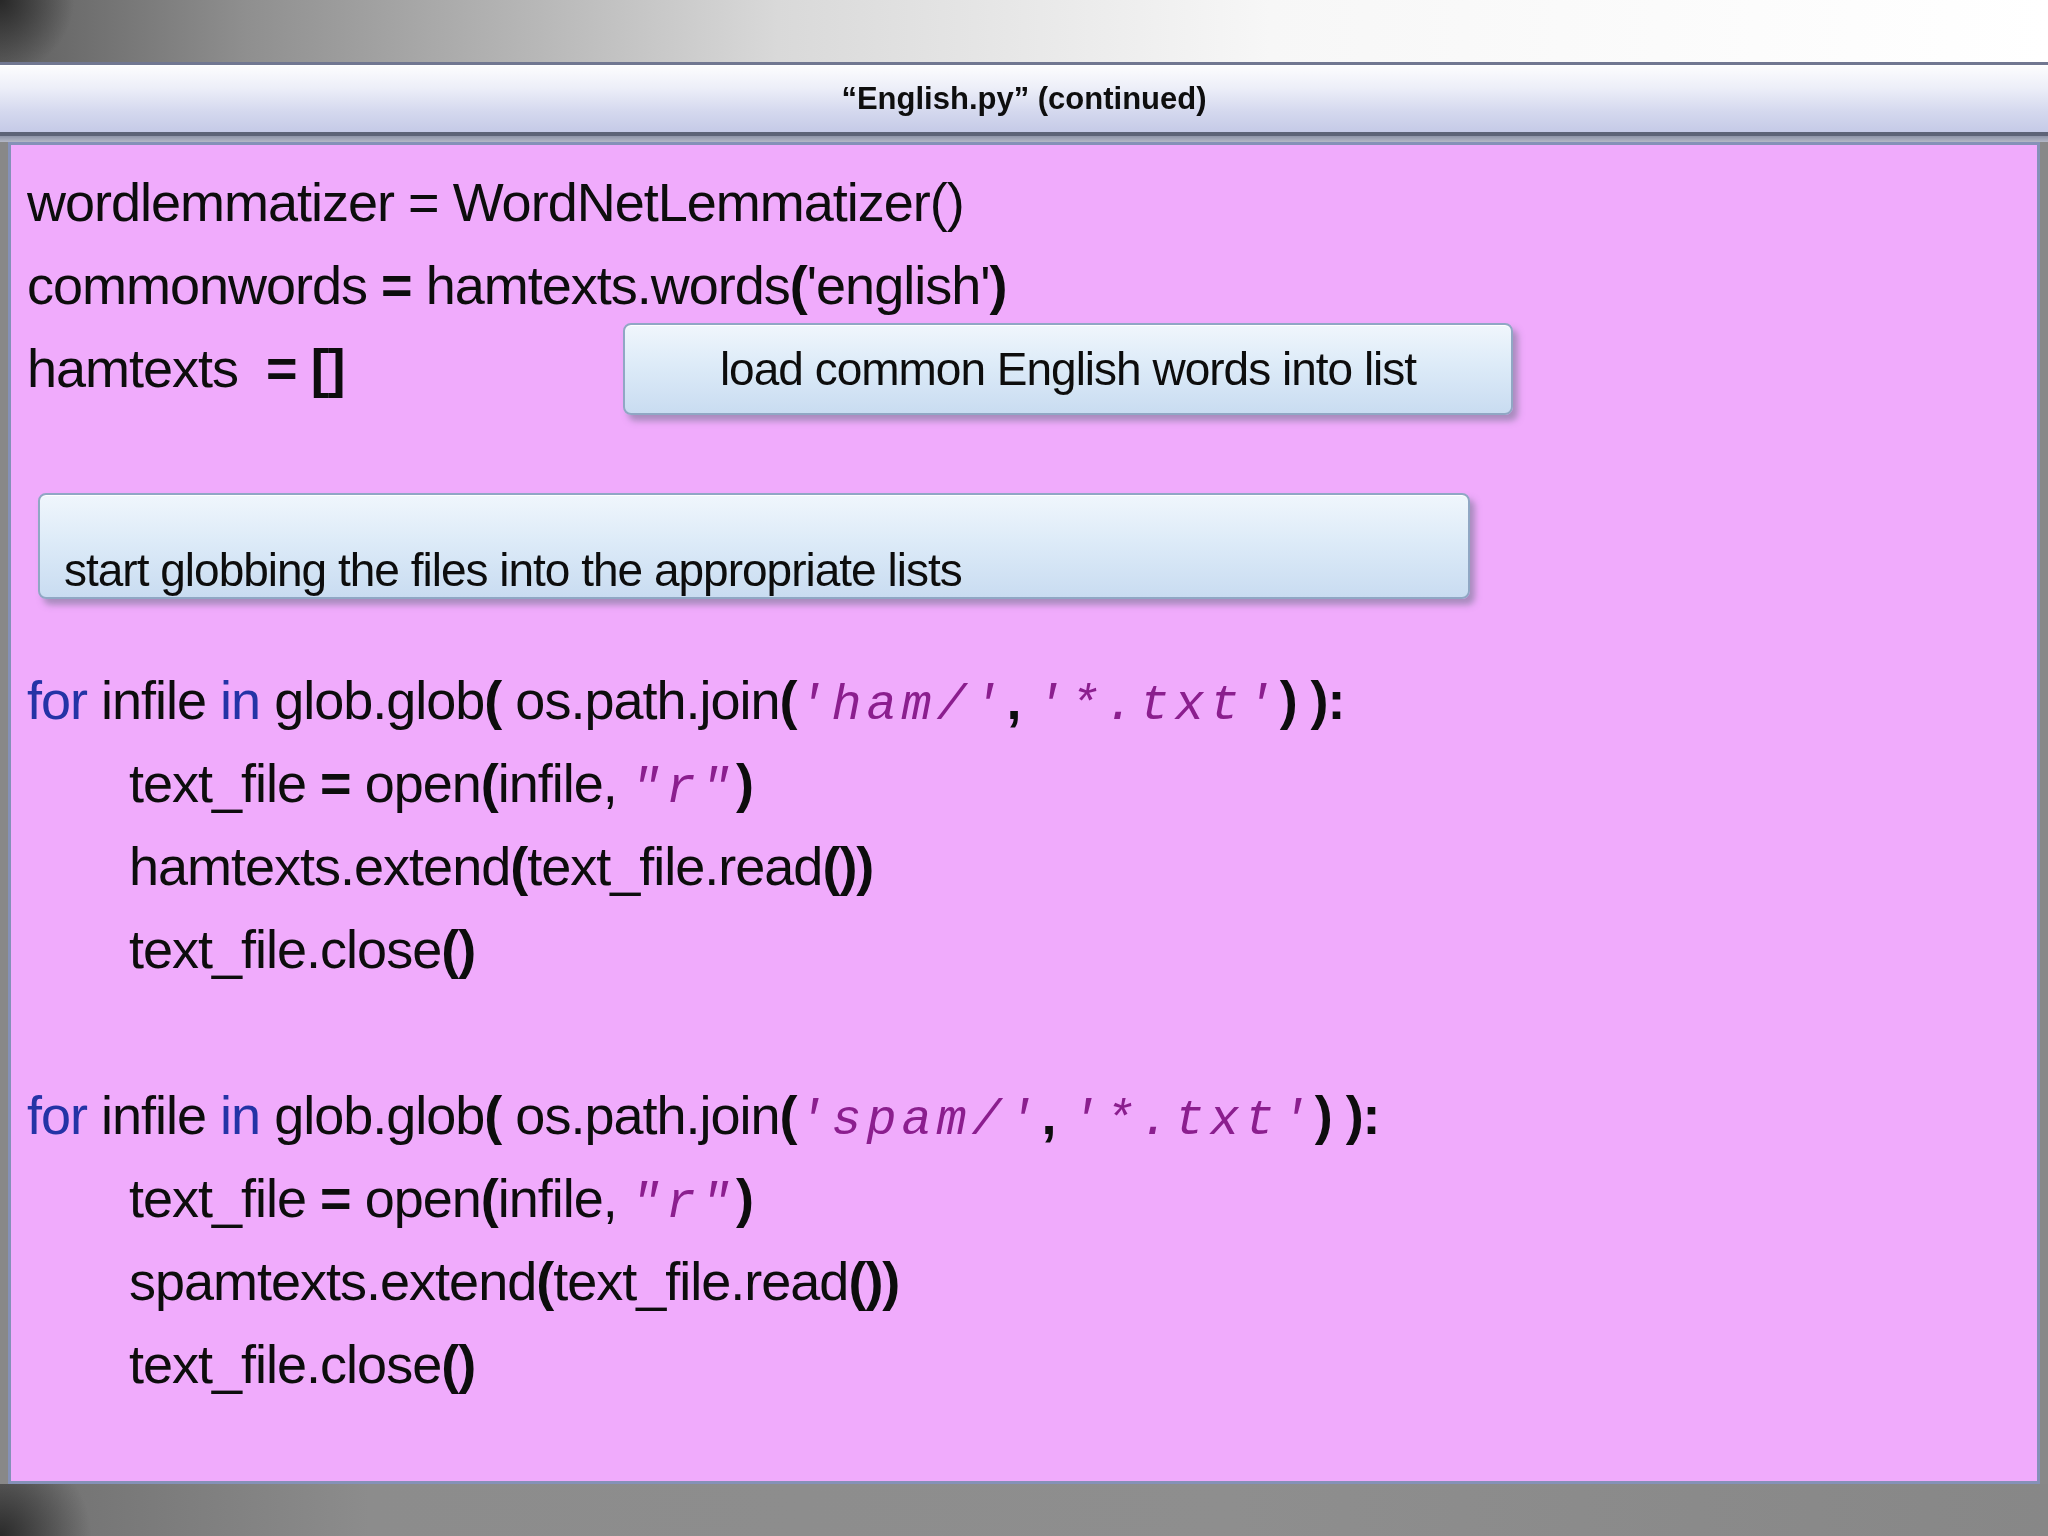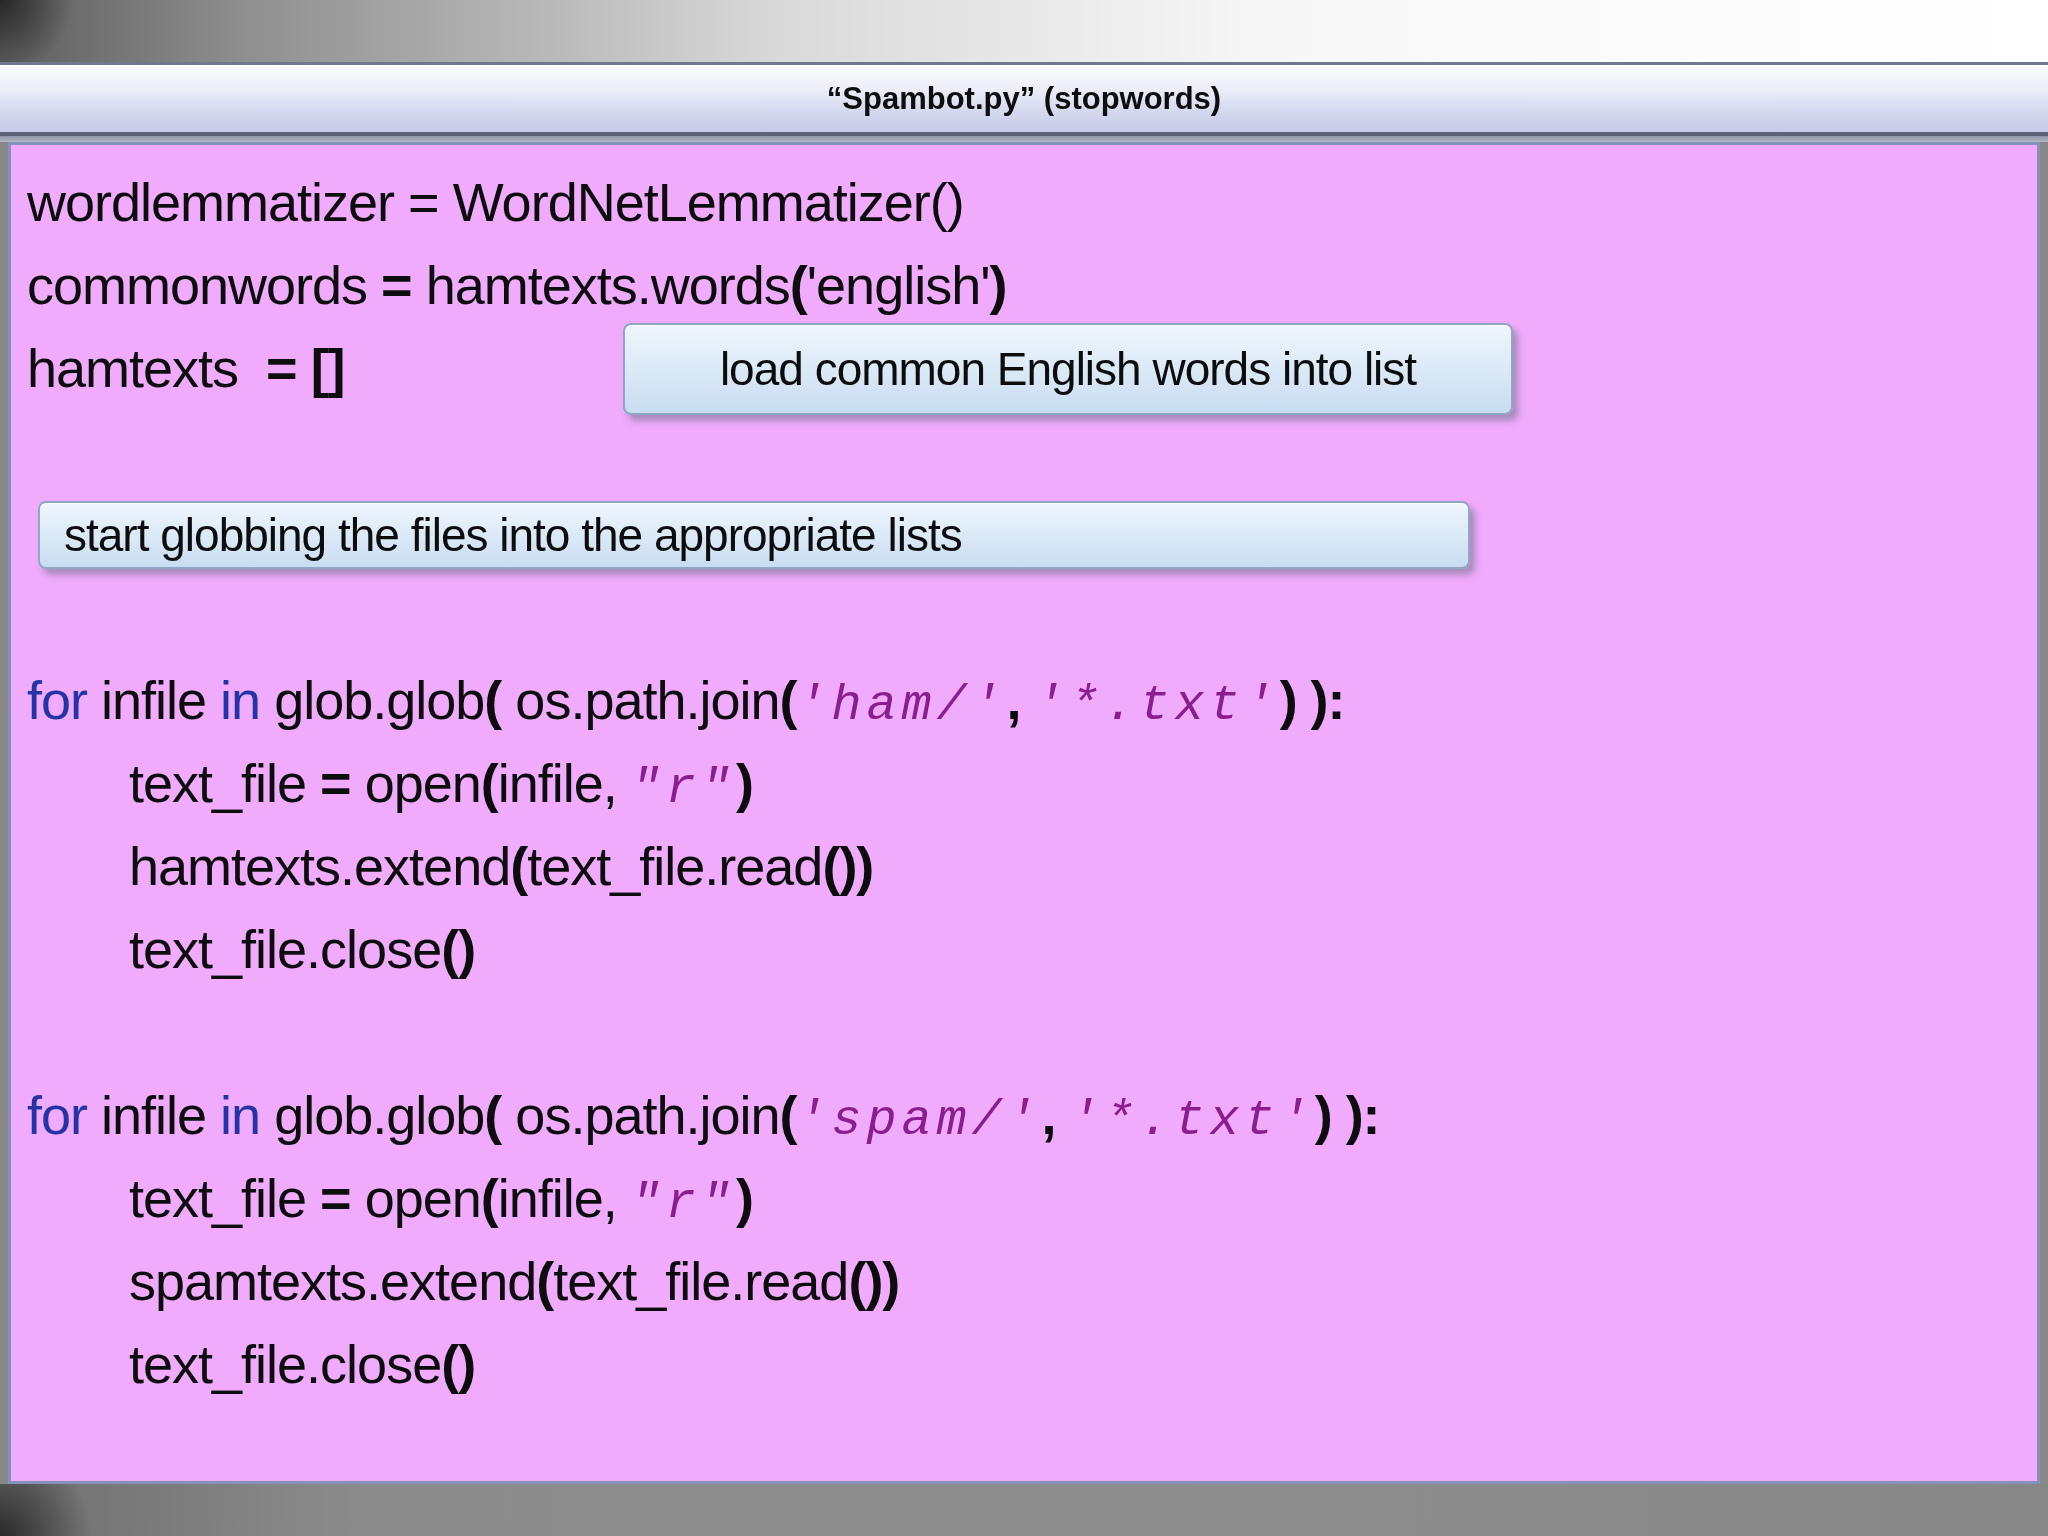--- a/index.html
+++ b/index.html
@@ -113,24 +113,25 @@
     font-size: 46px;
     letter-spacing: -1px;
     color: #0d0d0d;
   }
   .callout-1 {
     left: 612px; top: 178px;
     width: 890px; height: 92px;
     justify-content: center;
   }
   .callout-2 {
-    left: 27px; top: 356px;
-    width: 1432px; height: 68px;
+    left: 27px; top: 348px;
+    width: 1432px; height: 106px;
     justify-content: flex-start;
     padding-left: 24px;
+    align-items: flex-end;
   }
 
   
   .bottom-strip {
     position: absolute;
     top: 1484px; left: 0;
     width: 2048px; height: 52px;
     background: linear-gradient(90deg, #6f6f6f 0%, #8c8c8c 18%, #8e8e8e 60%, #878787 100%);
   }
   .bottom-strip::before {
@@ -140,21 +141,21 @@
     width: 120px; height: 52px;
     background: radial-gradient(circle at 0 100%, rgba(25,25,25,0.8), rgba(25,25,25,0) 70%);
   }
 </style>
 </head>
 <body>
 
 <div class="top-strip"></div>
 
 <div class="title-bar">
-  <span class="title-text">“Spambot.py” (stopwords)</span>
+  <span class="title-text">“English.py” (continued)</span>
 </div>
 
 <div class="title-gap"></div>
 
 <div class="code-panel">
   <div class="code-block">
       <div class="code-line"><span class="seg-p">wordlemmatizer = WordNetLemmatizer()</span></div>
       <div class="code-line"><span class="seg-p">commonwords </span><span class="seg-b">= </span><span class="seg-p">hamtexts.words</span><span class="seg-b">(</span><span class="seg-p">'english'</span><span class="seg-b">)</span></div>
       <div class="code-line"><span class="seg-p">hamtexts  </span><span class="seg-b">= []</span></div>
       <div class="code-line"></div>

